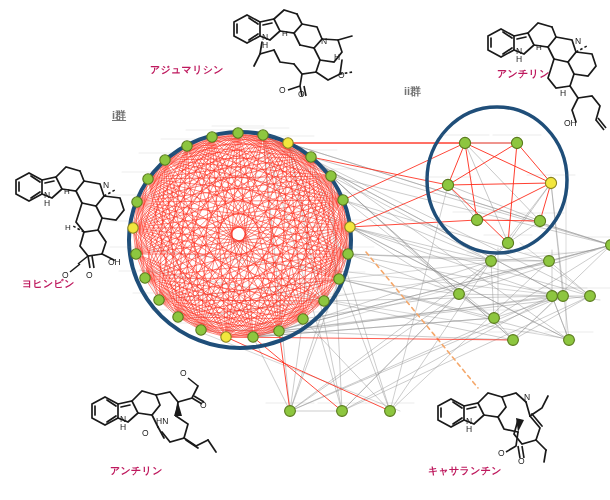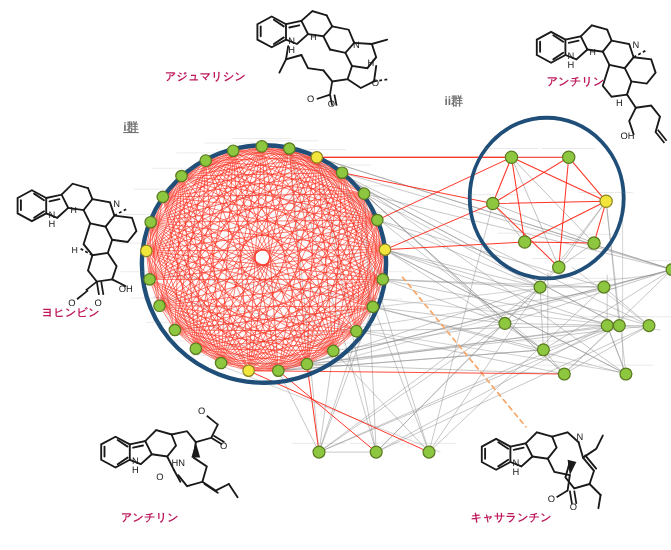--- a/index.html
+++ b/index.html
@@ -773,17 +773,17 @@
       <text x="66" y="68" font-size="8.5" font-family="'Liberation Sans',sans-serif" fill="#1a1a1a">O</text>
       <text x="86" y="76" font-size="8.5" font-family="'Liberation Sans',sans-serif" fill="#1a1a1a">O</text>
     </svg>
   </div>
 
   <div class="grp-label" style="left:112px;top:108px;text-decoration:underline;">i群</div>
   <div class="grp-label" style="left:404px;top:84px;">ii群</div>
 
   <div class="cmp-label" style="left:150px;top:63px;">アジュマリシン</div>
   <div class="cmp-label" style="left:497px;top:67px;">アンチリン</div>
-  <div class="cmp-label" style="left:22px;top:277px;margin-left:16px;">ヨヒンビン</div>
+  <div class="cmp-label" style="left:22px;top:277px;">ヨヒンビン</div>
   <div class="cmp-label" style="left:110px;top:464px;">アンチリン</div>
   <div class="cmp-label" style="left:428px;top:464px;">キャサランチン</div>
 
 </div>
 
 </body></html>

